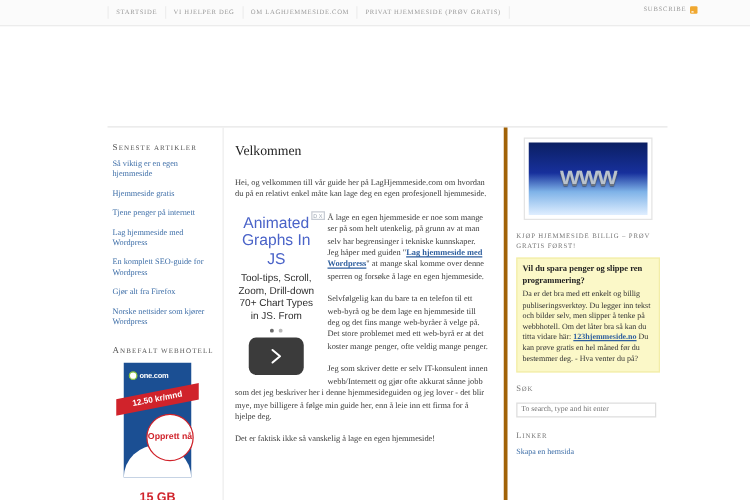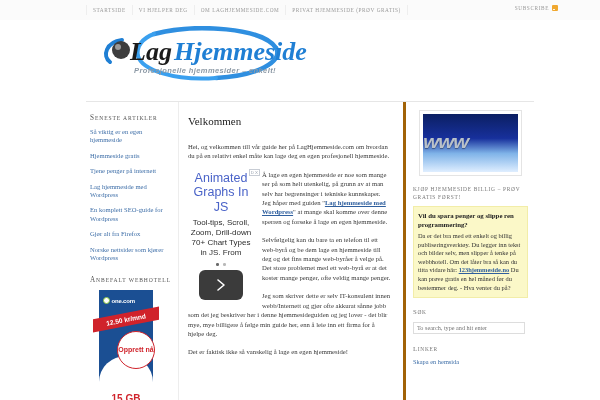--- a/index.html
+++ b/index.html
@@ -168,21 +168,21 @@
 
   
   .right-inner{padding:8px 6px 0 6px;}
   .www-box{
     width:103px;height:66px;border:1px solid #e4e4e4;padding:2px;box-sizing:border-box;
     background:#fff;position:relative;margin:0 auto 10px auto;
   }
   .www-inner{
     position:absolute;left:3px;top:3px;right:3px;bottom:3px;
     background:linear-gradient(180deg,#0b1f62 0%, #17309c 42%, #7fb3e8 68%, #dfeeff 100%);
-    display:flex;align-items:center;justify-content:flex-start;font-style:italic;
+    display:flex;align-items:center;justify-content:center;
   }
   .www-inner span{
     font-family:"Liberation Sans",sans-serif;font-weight:bold;font-size:17px;
     letter-spacing:-1px;
     color:#b9c2cc;
     text-shadow:0 1px 0 #6d7580, 0 2px 1px rgba(0,0,0,.35);
     transform:scaleY(.9);
   }
   .r-title{
     font-family:"Liberation Serif", serif;font-size:5.4px;letter-spacing:.7px;
@@ -226,36 +226,20 @@
       <a href="#">Vi hjelper deg</a>
       <a href="#">Om Laghjemmeside.com</a>
       <a href="#">Privat hjemmeside (Prøv gratis)</a>
     </nav>
     <div class="subscribe">
       <span>Subscribe</span>
       <i class="rss"></i>
     </div>
   </div>
 
-  <div class="header">
-    <div class="logo">
-      <svg width="215" height="62" viewBox="0 0 215 62">
-        <path d="M58 8 C100 -3, 168 2, 180 22" stroke="#2f8fe0" stroke-width="4.5" fill="none" stroke-linecap="round"></path>
-        <path d="M180 22 C188 36, 160 50, 120 52" stroke="#2f8fe0" stroke-width="4.5" fill="none" stroke-linecap="round"></path>
-        <path d="M120 52 C78 55, 46 44, 42 30" stroke="#3aa0ef" stroke-width="4" fill="none" stroke-linecap="round"></path>
-        <path d="M42 30 C40 20, 47 12, 58 8" stroke="#3aa0ef" stroke-width="4" fill="none" stroke-linecap="round"></path>
-        <path d="M14 36 C6 30, 10 16, 26 14" stroke="#1f7fd4" stroke-width="4" fill="none" stroke-linecap="round"></path>
-        <circle cx="25" cy="24" r="9" fill="#3d3d3d"></circle>
-        <circle cx="22" cy="21" r="3" fill="#9a9a9a"></circle>
-        <text x="34" y="34" font-family="Liberation Serif, serif" font-size="26" font-style="italic" font-weight="bold" fill="#1b1b1b">Lag</text>
-        <text x="78" y="34" font-family="Liberation Serif, serif" font-size="26" font-style="italic" font-weight="bold" fill="#1f7fd4">Hjemmeside</text>
-        <text x="38" y="47" font-family="Liberation Sans, sans-serif" font-size="7.5" font-style="italic" font-weight="bold" fill="#8d9aa6" letter-spacing="0.4">Profesjonelle hjemmesider  –  enkelt!</text>
-      </svg>
-    </div>
-  </div>
 
   <div class="frame">
 
     <div class="col-left">
       <div class="left-inner">
         <h3 class="widget-title"><span class="cap">S</span><span>eneste artikler</span></h3>
         <ul class="recent">
           <li>
               <a href="#">Så viktig er en egen hjemmeside</a>
             </li>

